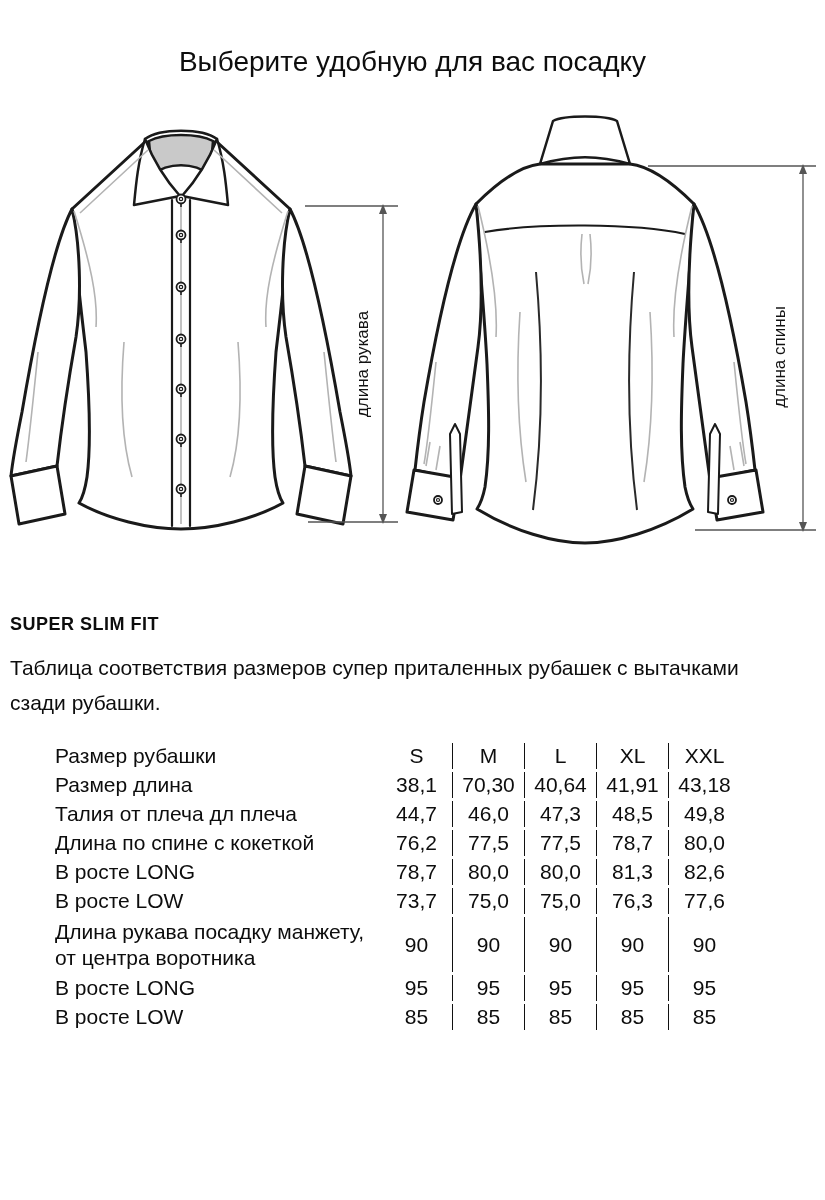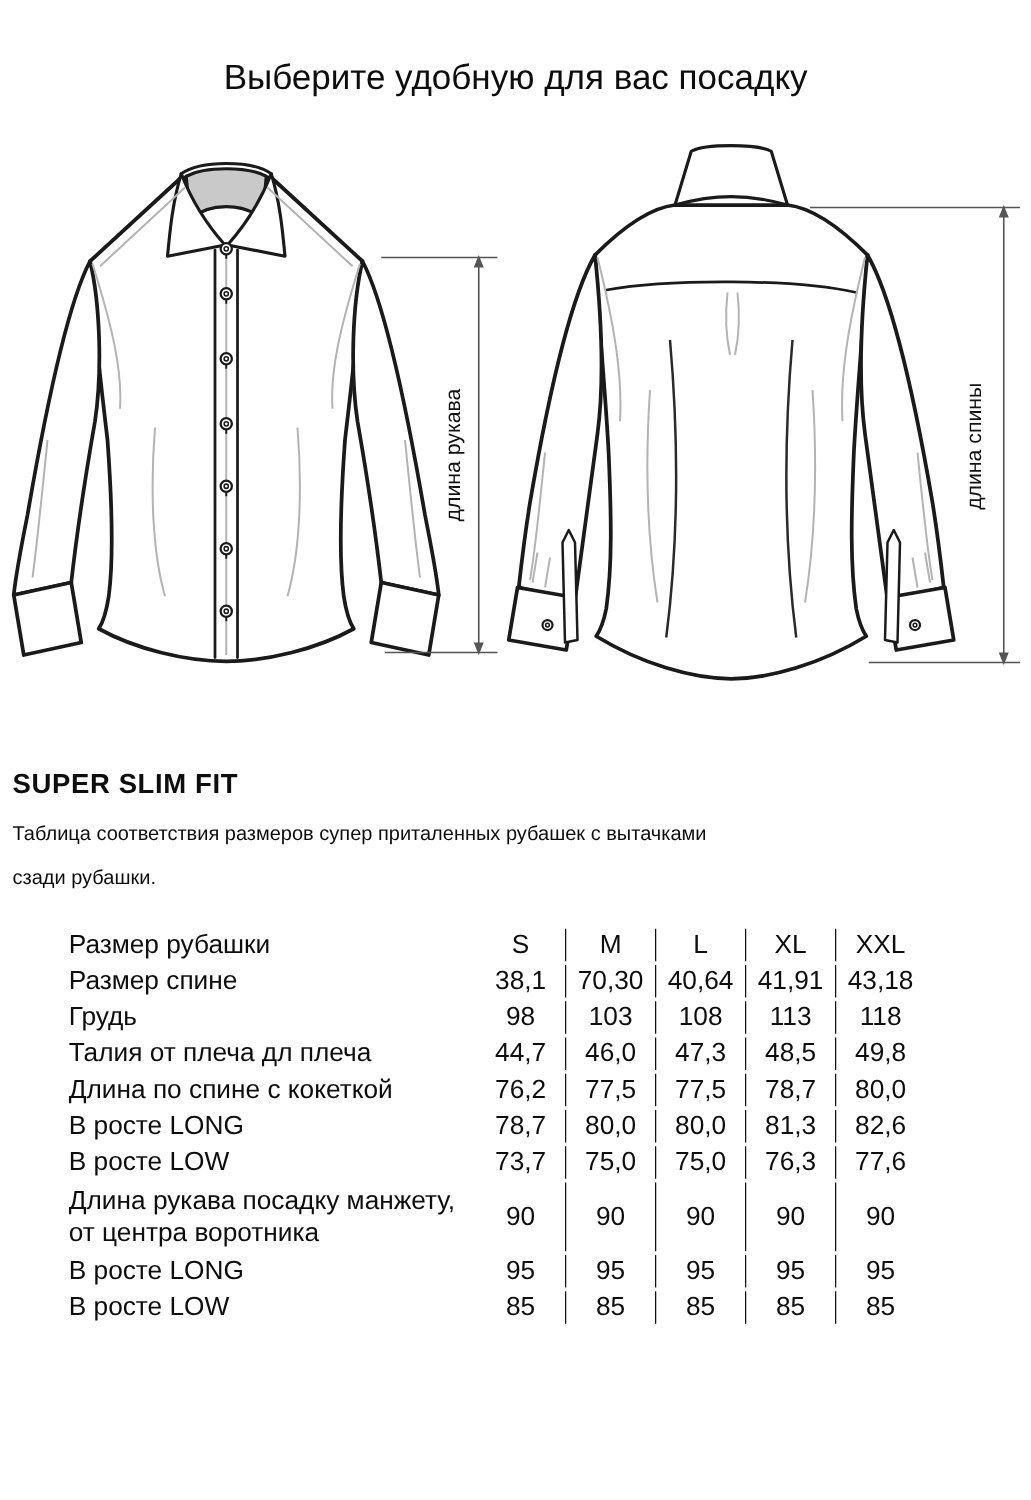--- a/index.html
+++ b/index.html
@@ -9,25 +9,25 @@
   }
   .title {
     position:absolute; top:46px; left:0; width:825px;
     text-align:center; font-size:28px; line-height:32px; color:#0d0d0d;
   }
   .figures { position:absolute; top:112px; left:0; width:825px; height:465px; }
   .svg-front { position:absolute; left:8px; top:0; }
   .svg-back  { position:absolute; left:400px; top:0; }
   .fit-heading {
     position:absolute; left:10px; top:614px;
-    font-size:22px; font-weight:bold; letter-spacing:0.5px; color:#0d0d0d;
+    font-size:18px; font-weight:bold; letter-spacing:0.5px; color:#0d0d0d;
   }
   .desc {
     position:absolute; left:10px; top:650px; width:800px; margin:0;
-    font-size:16px; line-height:35px; white-space:pre-line; color:#0d0d0d;
+    font-size:21px; line-height:35px; white-space:pre-line; color:#0d0d0d;
   }
   table.sizes {
     position:absolute; left:28px; top:740px;
     border-collapse:separate; border-spacing:0 3px;margin-left:27px;
   }
   table.sizes td { padding:0; font-size:21px; color:#0d0d0d; }
   td.lbl { width:326px; text-align:left; white-space:pre-line; line-height:26px; }
   td.val { width:71px; text-align:center; }
   td.vline { border-left:1.8px solid #111; }
   tr.single td { height:26px; }
@@ -165,34 +165,26 @@
     <tbody>
       <tr class="single">
         <td class="lbl">Размер рубашки</td>
         <td class="val">S</td>
         <td class="val vline">M</td>
         <td class="val vline">L</td>
         <td class="val vline">XL</td>
         <td class="val vline">XXL</td>
       </tr>
       <tr class="single">
-        <td class="lbl">Размер спине</td>
+        <td class="lbl">Размер длина</td>
         <td class="val">38,1</td>
         <td class="val vline">70,30</td>
         <td class="val vline">40,64</td>
         <td class="val vline">41,91</td>
         <td class="val vline">43,18</td>
-      </tr>
-      <tr class="single">
-        <td class="lbl">Грудь</td>
-        <td class="val">98</td>
-        <td class="val vline">103</td>
-        <td class="val vline">108</td>
-        <td class="val vline">113</td>
-        <td class="val vline">118</td>
       </tr>
       <tr class="single">
         <td class="lbl">Талия от плеча дл плеча</td>
         <td class="val">44,7</td>
         <td class="val vline">46,0</td>
         <td class="val vline">47,3</td>
         <td class="val vline">48,5</td>
         <td class="val vline">49,8</td>
       </tr>
       <tr class="single">

